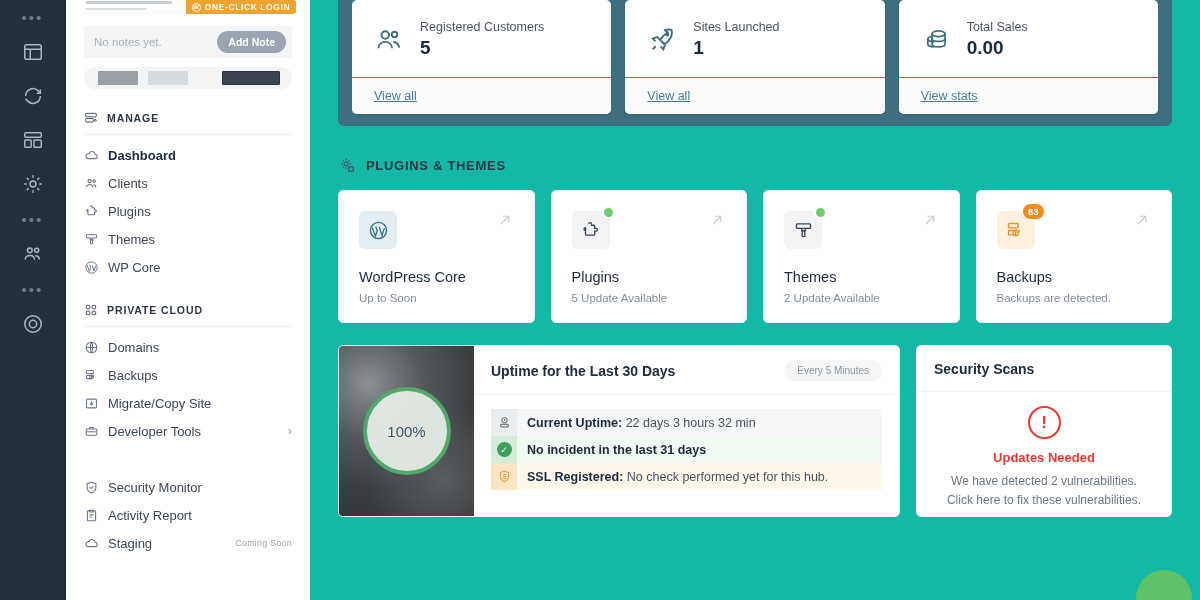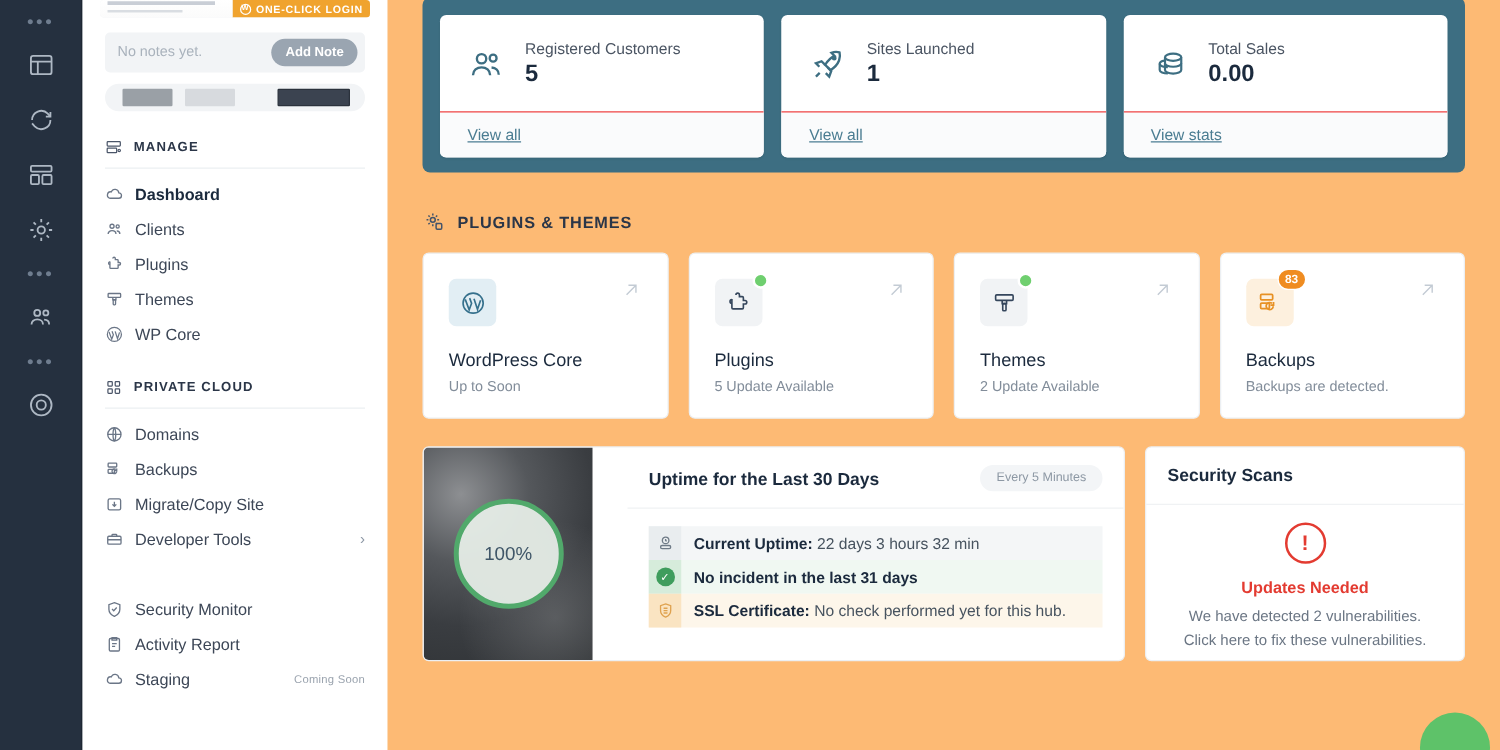--- a/index.html
+++ b/index.html
@@ -103,22 +103,22 @@
   .nav-item .nav-icon { color: #6b7687; display: flex; width: 15px; justify-content: center; }
   .nav-item .nav-icon svg { width: 15px; height: 15px; }
   .nav-item .nav-label { font-size: 13px; color: #3d4757; }
   .nav-item.active .nav-label { font-weight: bold; color: #1b2a3d; }
   .nav-item .chev { margin-left: auto; color: #8e98a6; font-size: 12px; }
   .nav-item .coming { margin-left: auto; font-size: 9px; color: #9aa3ae; letter-spacing: .2px; }
   .nav-list { padding-top: 6px; }
 
   
   .main {
-    flex: 1; background: #fdba74; overflow: hidden; position: relative;
-    padding: 12px 28px;
+    flex: 1; background: #14b8a6; overflow: hidden; position: relative;
+    padding: 0 28px;
   }
   .stats-wrap {
     background: #3d6e82; border-radius: 6px;
     margin-top: -14px;
     padding: 14px 14px 12px 14px;
     display: flex; gap: 14px;
   }
   .stat-card {
     flex: 1; background: #fff; border-radius: 5px; overflow: hidden;
     display: flex; flex-direction: column;
@@ -192,21 +192,21 @@
   }
   .gauge {
     position: absolute; left: 50%; top: 50%; transform: translate(-50%,-50%);
     width: 88px; height: 88px; border-radius: 50%;
     border: 4px solid #51a96b;
     background: rgba(232,240,234,.93);
     display: flex; align-items: center; justify-content: center;
     z-index: 2;
   }
   .gauge span { font-size: 15px; color: #3f5668; }
-  .uptime-body { flex: 1; display: flex; flex-direction: column; margin-left: 28px; }
+  .uptime-body { flex: 1; display: flex; flex-direction: column; }
   .uptime-head {
     display: flex; align-items: center; justify-content: space-between;
     padding: 14px 17px 13px 17px; border-bottom: 1px solid #f0f2f4;
   }
   .uptime-title { font-size: 14px; font-weight: bold; color: #1b2a3d; }
   .uptime-pill {
     background: #f3f5f7; color: #8d98a4; font-size: 10px;
     padding: 5px 13px; border-radius: 13px; cursor: pointer;
   }
   .uptime-rows { padding: 14px 17px 0 17px; }
@@ -670,21 +670,21 @@
               <span class="up-text">No incident in the last 31 days</span>
             </div>
 
             <div class="up-row r-amber">
               <span class="up-ic">
                 <svg viewBox="0 0 24 24" fill="none" stroke="currentColor" stroke-width="1.7">
                     <path d="M12 3.5l6.5 2.2v6c0 4.2-2.8 7-6.5 8.6-3.7-1.6-6.5-4.4-6.5-8.6v-6z"></path>
                     <path d="M9.4 9h5M9.4 12h5M9.4 15h5"></path>
                   </svg>
               </span>
-              <span class="up-text"><b>SSL Certificate:</b> <span>No check performed yet for this hub.</span></span>
+              <span class="up-text"><b>SSL Registered:</b> <span>No check performed yet for this hub.</span></span>
             </div>
 
           </div>
         </div>
       </div>
 
       <div class="security-card">
         <div class="sec-head">
           <span class="sec-title">Security Scans</span>
         </div>

